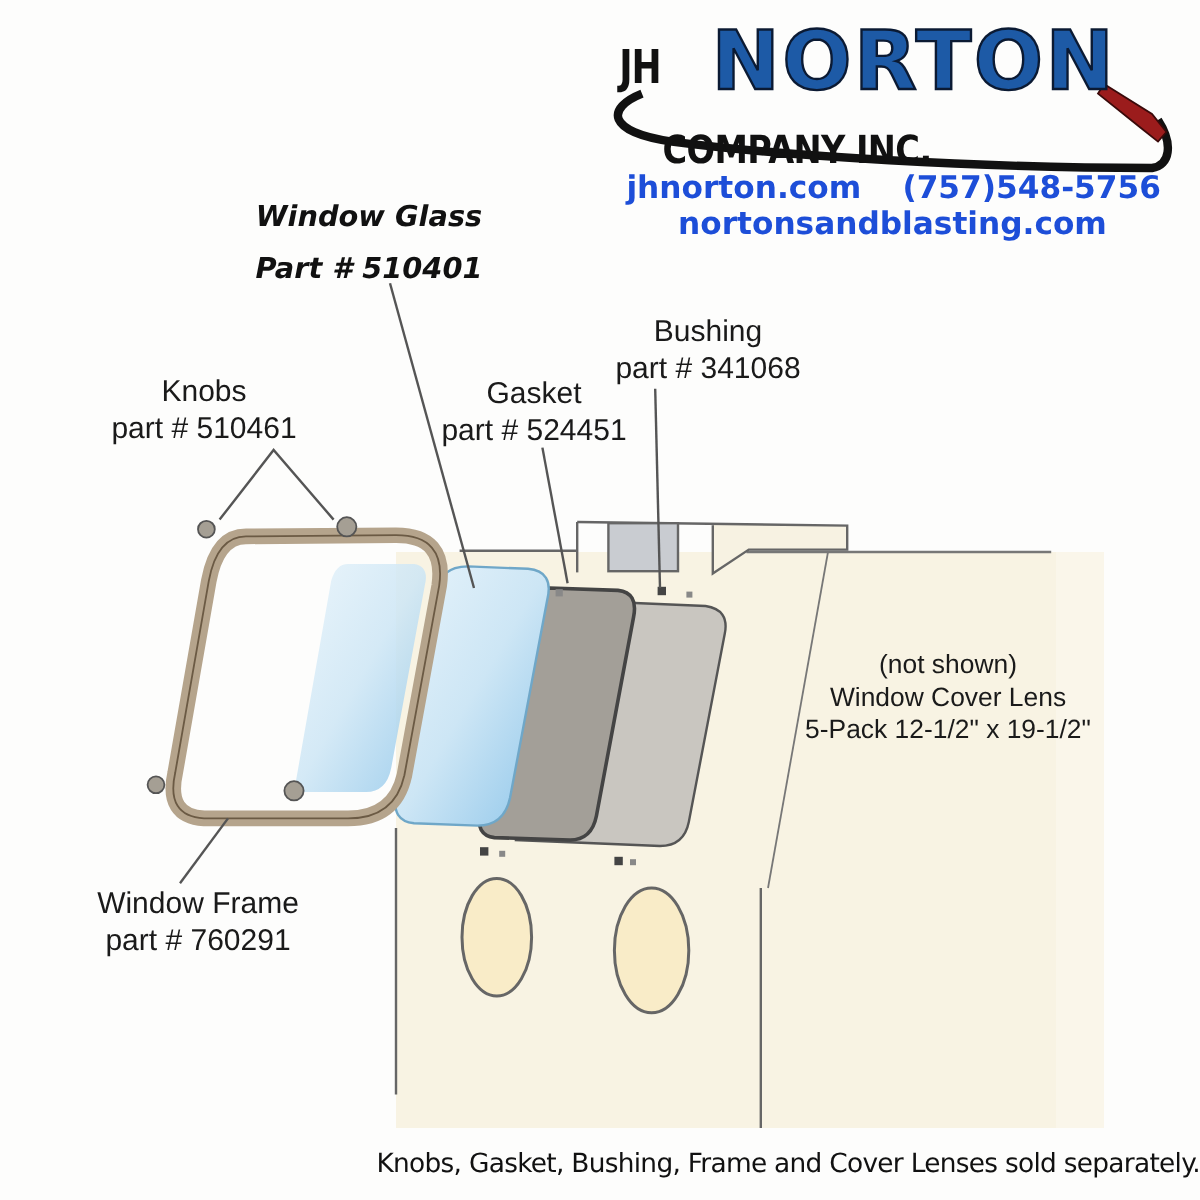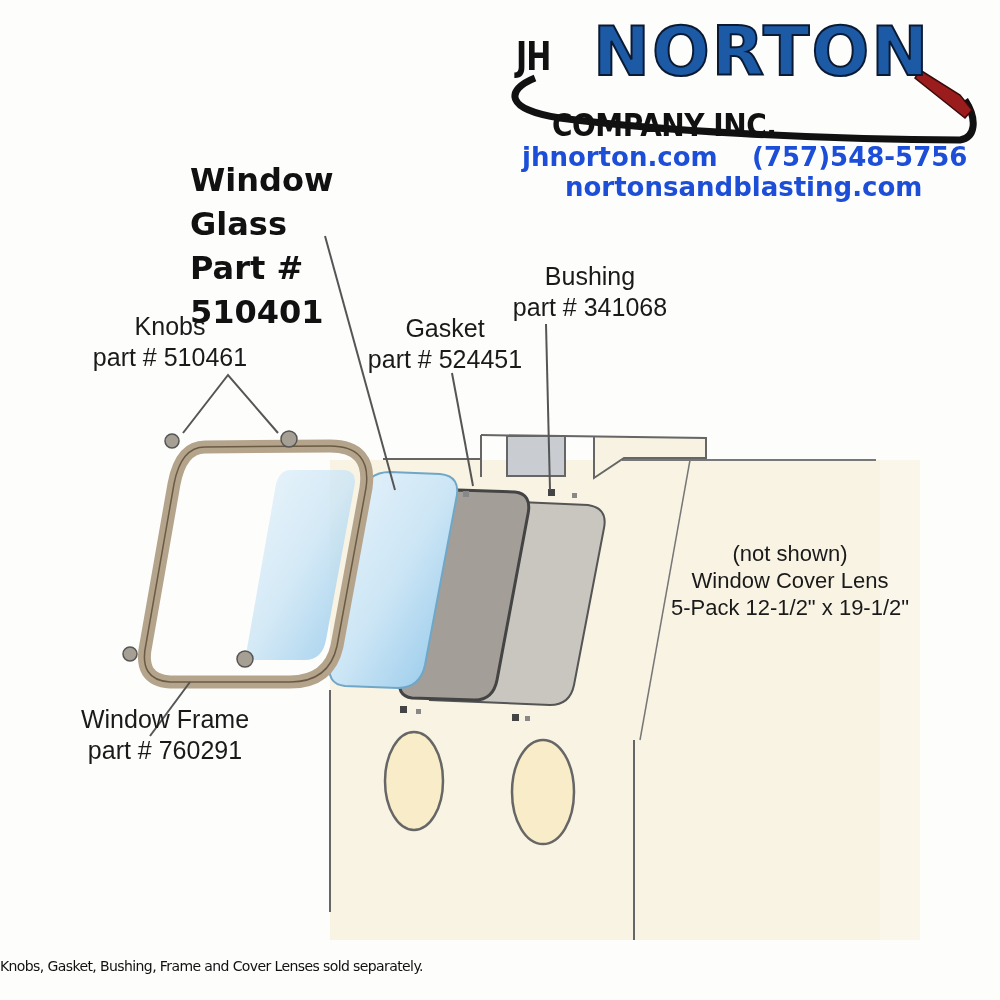--- a/index.html
+++ b/index.html
@@ -6,28 +6,28 @@
     body { width:1000px; height:1000px; position:relative; overflow:hidden; background:#fdfdfc; font-family:"Liberation Sans", sans-serif; color:#111; }
     .abs { position:absolute; }
     svg.diagram { position:absolute; left:0; top:0; }
     .logo-jh { left:516px; top:34px; font-family:"DejaVu Sans", sans-serif; font-weight:bold; font-size:30px; letter-spacing:-1px; color:#111; transform:scaleY(1.3); transform-origin:left top; }
     .logo-norton { left:593px; top:18px; font-family:"DejaVu Sans", sans-serif; font-weight:900; font-size:68px; letter-spacing:2px; color:#1d5aa6; -webkit-text-stroke:2px #0b1a33; line-height:1; }
     .logo-company { left:552px; top:106px; font-family:"DejaVu Sans", sans-serif; font-weight:bold; font-size:28px; color:#111; letter-spacing:-0.5px; transform:scaleY(1.15); transform-origin:left top; }
     .contact { font-family:"DejaVu Sans", sans-serif; font-weight:bold; font-size:26px; color:#1d4ed8; }
     .c1 { left:522px; top:142px; }
     .c2 { left:752px; top:142px; }
     .c3 { left:565px; top:172px; }
-    .glass-title { left:190px; top:158px; width:235px; font-family:"DejaVu Sans", sans-serif; font-weight:bold; font-size:32px; line-height:44px; color:#111; }
+    .glass-title { left:190px; top:158px; width:235px; text-align:center; font-family:"DejaVu Sans", sans-serif; font-weight:bold; font-size:24px; line-height:44px; color:#111;font-style:italic; }
     .lbl { font-family:"Liberation Sans", sans-serif; font-size:25px; line-height:31px; text-align:center; color:#1a1a1a; white-space:nowrap; }
     .lbl-knobs { left:90px; top:311px; width:160px; }
     .lbl-gasket { left:365px; top:313px; width:160px; }
     .lbl-bushing { left:510px; top:261px; width:160px; }
-    .lbl-frame { left:70px; top:704px; width:190px; }
+    .lbl-frame { left:70px; top:738px; width:190px; }
     .lbl-lens { left:640px; top:540px; width:300px; line-height:27px; font-size:22px; }
-    .footer { left:0; top:958px; width:1000px; text-align:left; font-family:"DejaVu Sans", sans-serif; font-size:14px; letter-spacing:-0.6px; color:#111; }
+    .footer { left:0; top:958px; width:1000px; text-align:right; font-family:"DejaVu Sans", sans-serif; font-size:22px; letter-spacing:-0.6px; color:#111; }
   </style>
 </head>
 <body>
 
 <svg class="diagram" width="1000" height="1000" viewBox="0 0 1000 1000">
   <defs>
     <linearGradient id="glassGrad" x1="0" y1="0" x2="1" y2="1">
       <stop offset="0" stop-color="#e8f4fb"></stop>
       <stop offset="0.5" stop-color="#cde6f5"></stop>
       <stop offset="1" stop-color="#8fc6ea"></stop>

